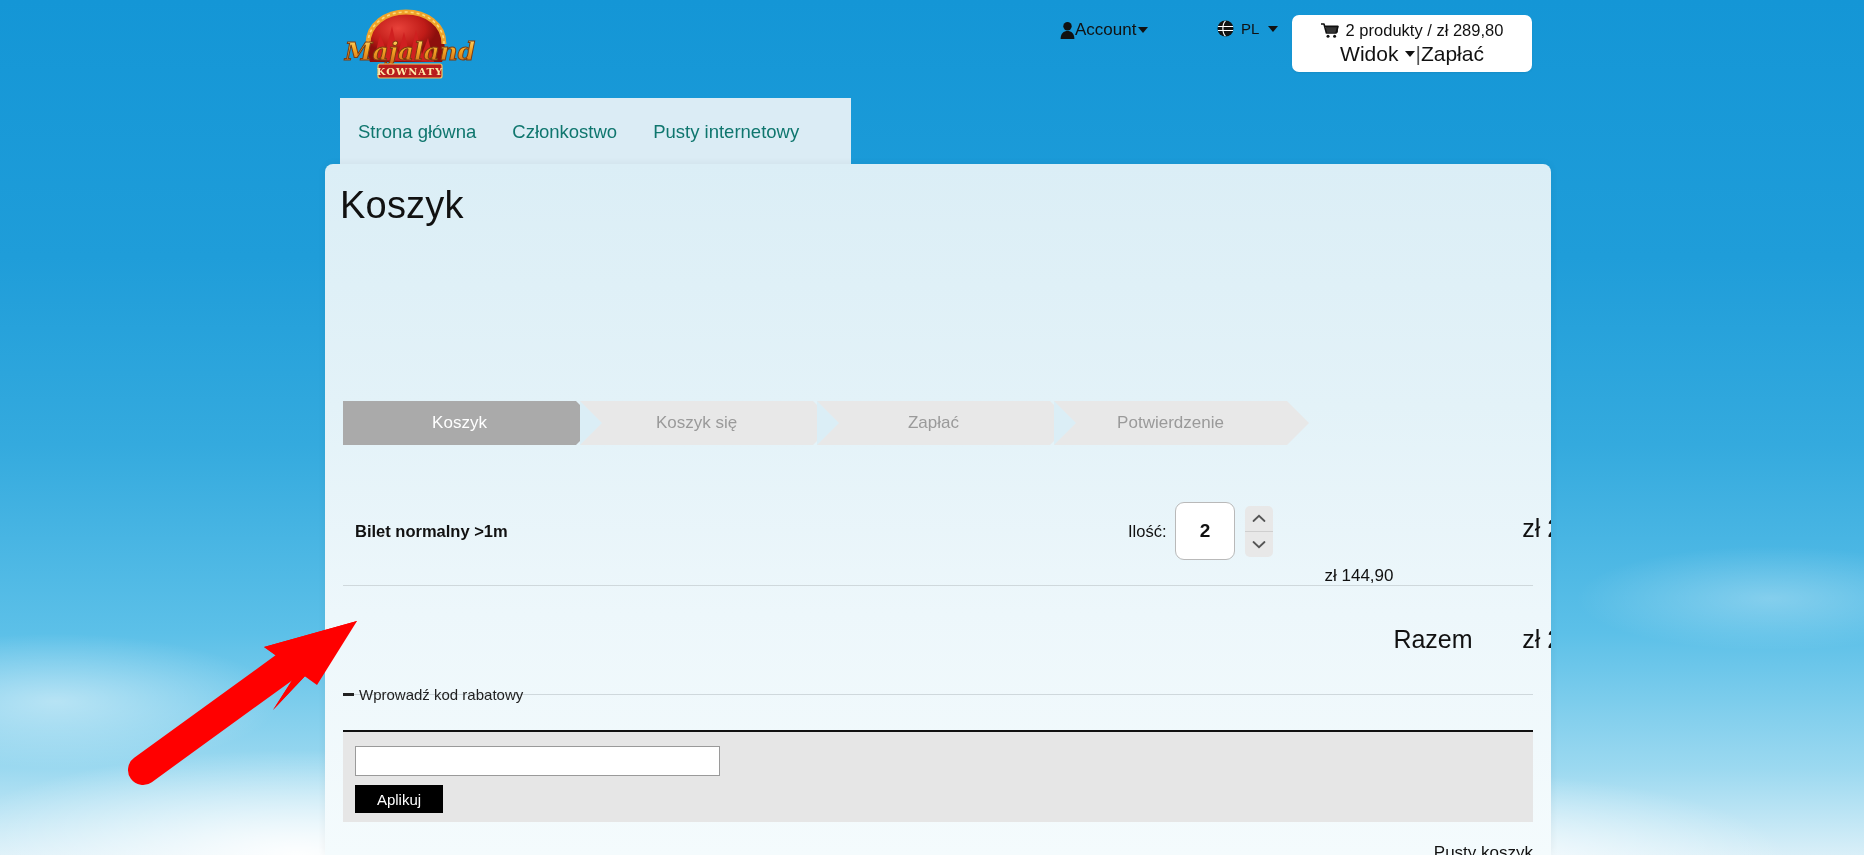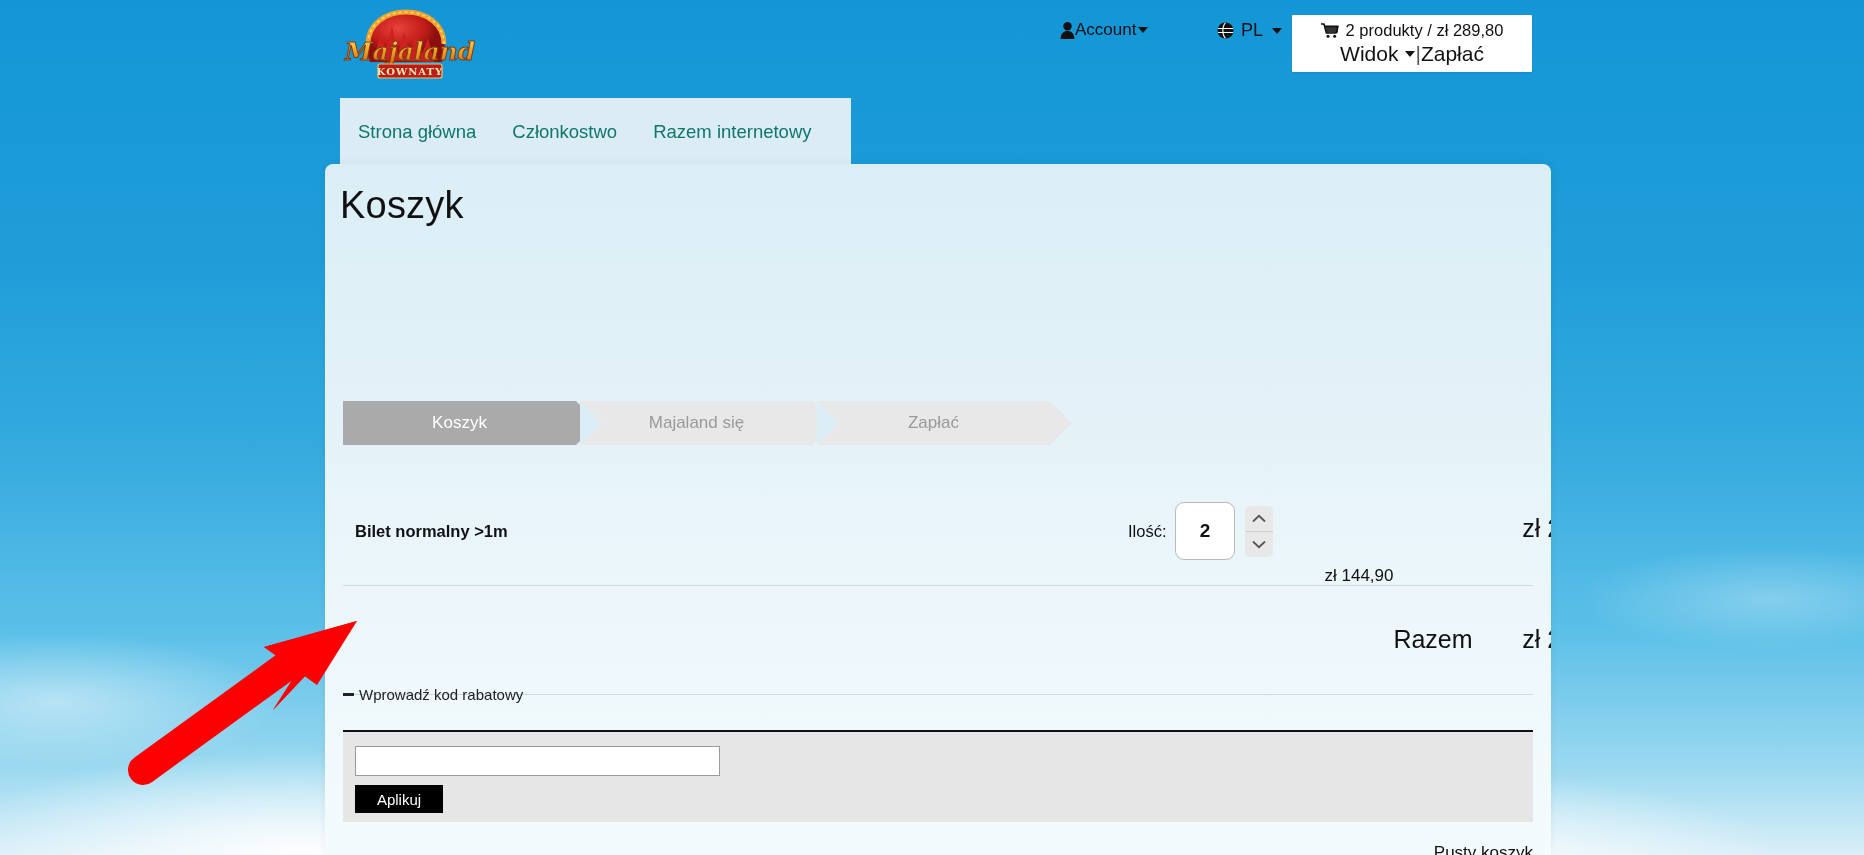--- a/index.html
+++ b/index.html
@@ -36,29 +36,29 @@
     left:1020px;
   }
   .hdr-account {
     position:absolute; left:40px; top:20px;
     display:flex; align-items:center; 
     font-size:17px; color:#111;
   }
   .hdr-lang {
     position:absolute; left:197px; top:20px;
     display:flex; align-items:center; gap:7px;
-    font-size:18px; color:#111;
+    font-size:15px; color:#111;
   }
   .caret { width:0;height:0;border-left:5px solid transparent;border-right:5px solid transparent;border-top:6px solid #111; display:inline-block; margin-left:2px; }
   .person-icon svg, .globe-icon svg, .cart-icon svg { display:block; }
 
   .cart-box {
     position:absolute; left:272px; top:15px;
     width:240px; height:57px;
-    background:#fff; border-radius:1px;
+    background:#fff; border-radius:7px;
     display:flex; flex-direction:column; align-items:center; justify-content:center;
     gap:2px;
     box-shadow:0 1px 2px rgba(0,0,0,0.08);
   }
   .cart-line1 { display:flex; align-items:center; gap:7px; font-size:16.5px; color:#111; }
   .cart-line2 { display:flex; align-items:flex-start; font-size:21px; color:#111; }
   .cart-line2 .sep { color:#555; }
 
   
   .nav {
@@ -282,36 +282,39 @@
       </span>
       <span class="sep">|</span>
       <span>Zapłać</span>
     </div>
   </div>
 </div>
 
 <div class="nav">
   <span class="nav-item">Strona główna</span>
   <span class="nav-item">Członkostwo</span>
-  <span class="nav-item">Razem internetowy</span>
+  <span class="nav-item">Pusty internetowy</span>
 </div>
 
 <div class="panel">
 
   <div class="page-title">Koszyk</div>
 
   <div class="steps">
     <div class="step active first">
       <span>Koszyk</span>
     </div>
     <div class="step">
-      <span>Majaland się</span>
+      <span>Koszyk się</span>
     </div>
     <div class="step">
       <span>Zapłać</span>
+    </div>
+    <div class="step">
+      <span>Potwierdzenie</span>
     </div>
   </div>
 
   <div class="cart-row">
     <div class="prod-name">Bilet normalny &gt;1m</div>
     <div class="qty-label">Ilość:</div>
     <input class="qty-input" type="text" value="2" style="">
     <div class="qty-spin">
       <div>
         <svg width="14" height="9" viewBox="0 0 14 9">

